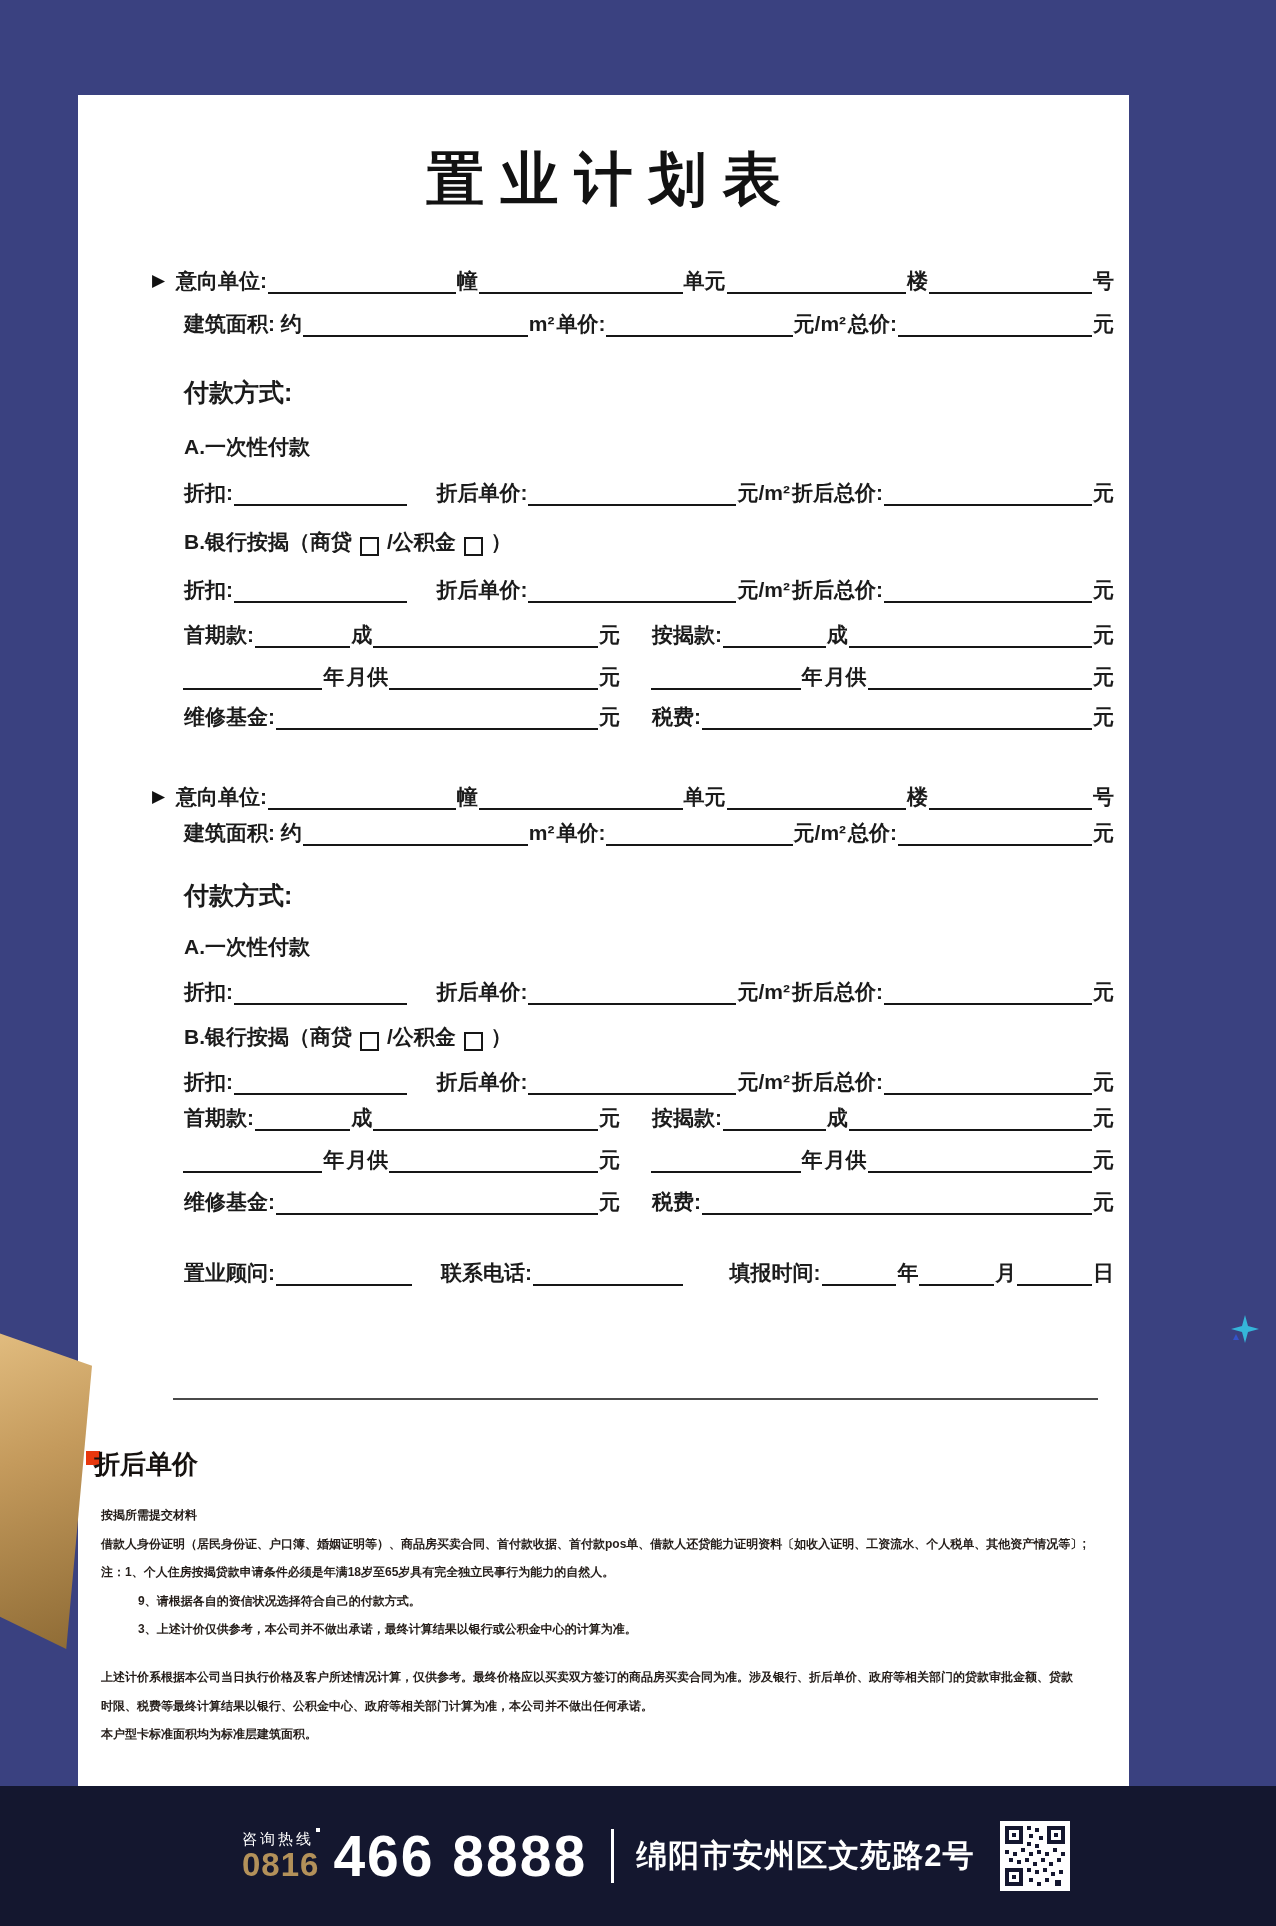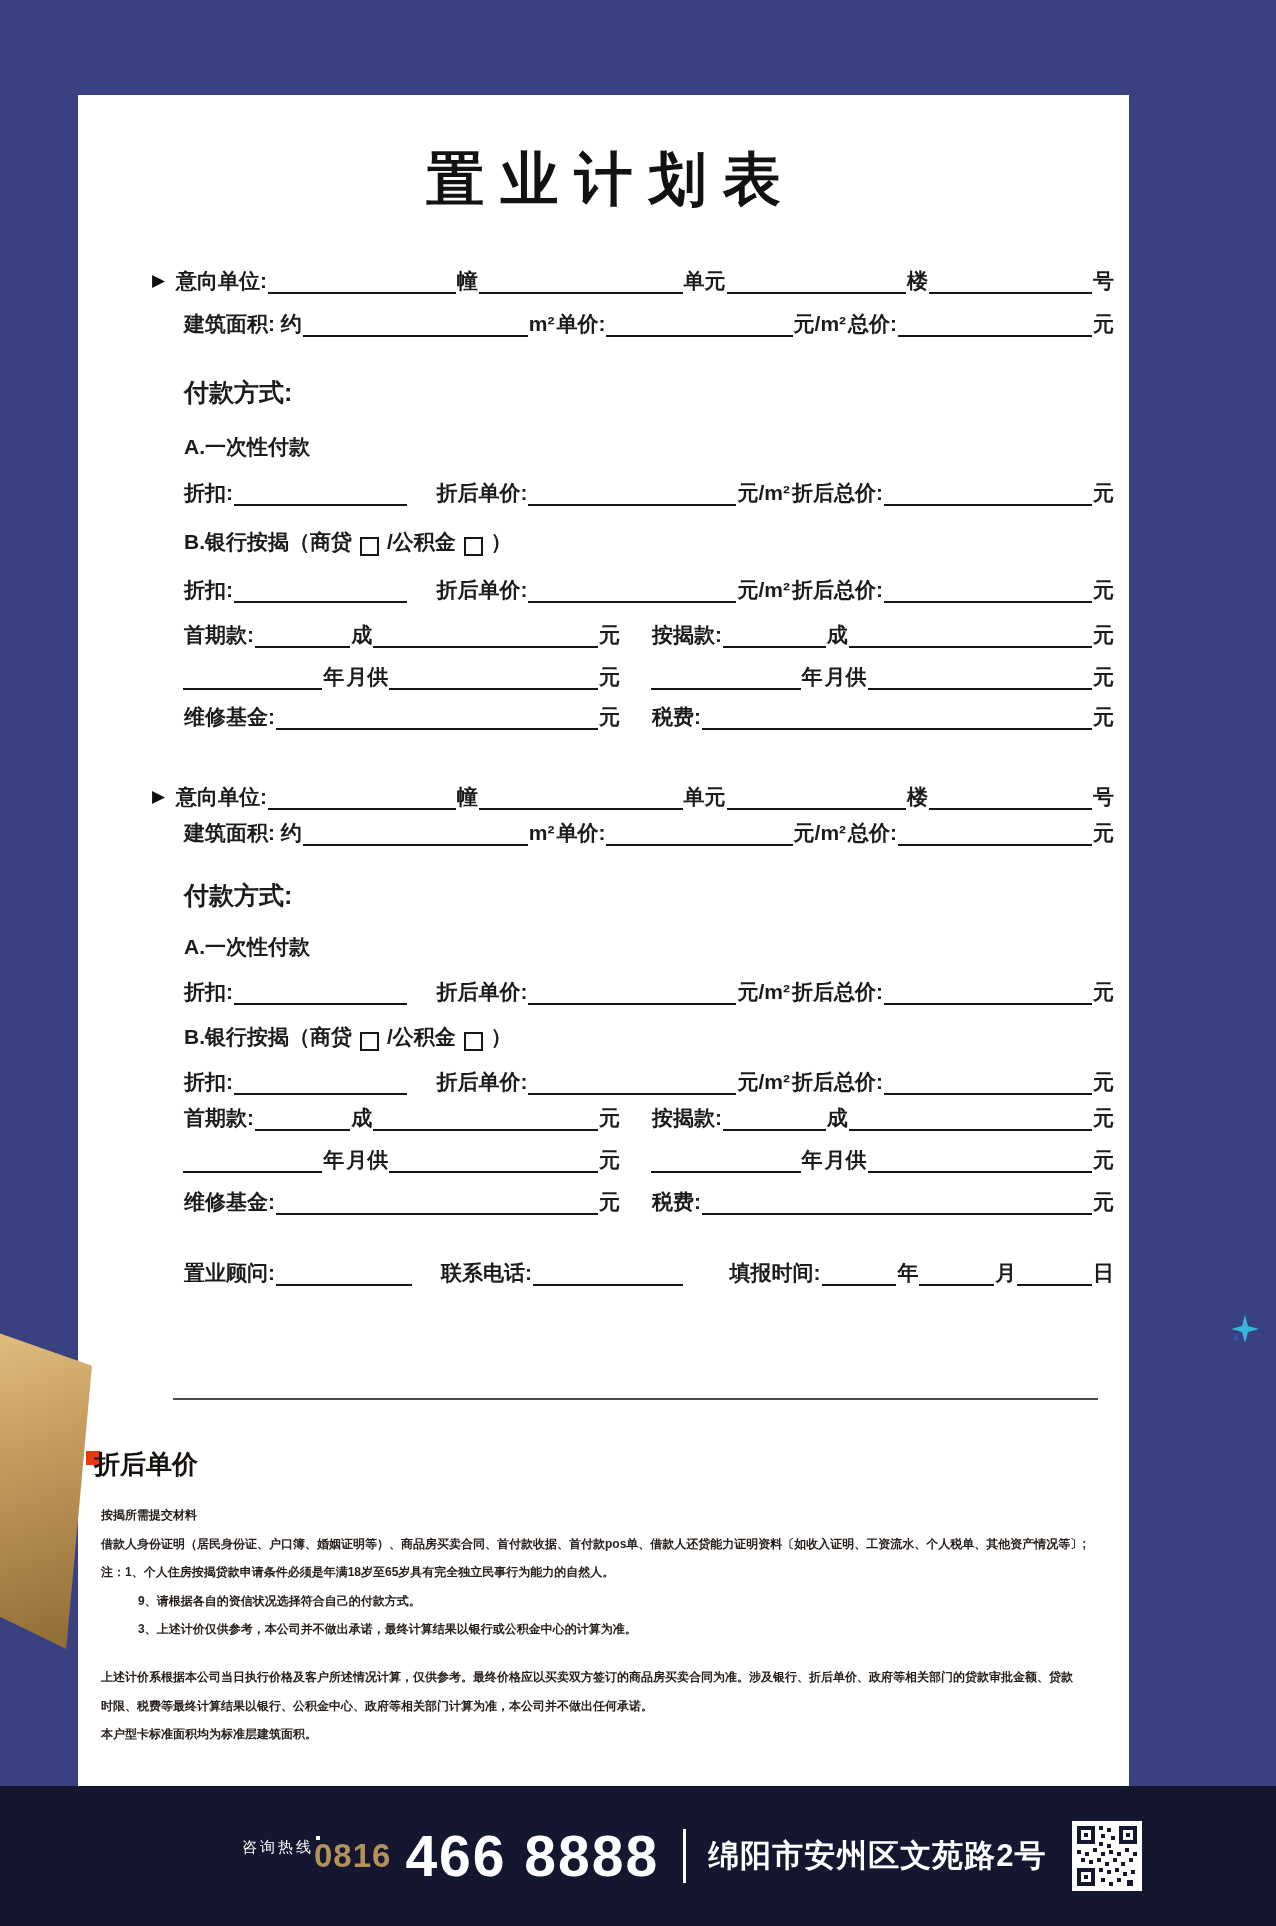--- a/index.html
+++ b/index.html
@@ -35,21 +35,21 @@
   .sep{position:absolute;left:95px;top:1303px;width:925px;border-top:2px solid #4a4a4a;}
   .red-sq{position:absolute;left:8px;top:1356px;width:14px;height:14px;background:#e8380d;}
   .tips-header{position:absolute;left:16px;top:1352px;font-size:26px;font-weight:900;color:#161210;}
   .fine{position:absolute;left:23px;width:1000px;font-size:12px;font-weight:700;color:#241d19;}
   .fine .l{height:28.6px;line-height:28.6px;white-space:nowrap;}
   .fine .ind{padding-left:37px;}
   .footer{
     position:absolute;left:0;top:1786px;width:1276px;height:140px;background:#14172f;
     display:flex;align-items:center;color:#fff;
   }
-  .hot-stack{margin-left:242px;display:flex;flex-direction:row;justify-content:flex-end;}
+  .hot-stack{margin-left:242px;display:flex;flex-direction:column;justify-content:flex-end;}
   .hot-label{font-size:15px;letter-spacing:3px;font-weight:400;position:relative;line-height:17px;}
   .hot-label::after{content:"";position:absolute;top:-2px;margin-left:2px;width:4px;height:4px;background:#fff;}
   .hot-code{font-size:33px;font-weight:800;color:#b3915a;line-height:36px;letter-spacing:1px;}
   .big-phone{font-size:57px;font-weight:800;letter-spacing:2px;margin-left:14px;line-height:60px;}
   .vdiv{width:3px;height:54px;background:#ffffff;margin:0 22px 0 24px;}
   .addr{font-size:31px;font-weight:700;letter-spacing:1px;}
   .qr{margin-left:26px;width:70px;height:70px;}
   .gold{
     position:absolute;left:0;top:1327px;width:92px;height:322px;
     background:linear-gradient(160deg,#e2bd80 0%,#c49a5c 40%,#8d6a34 100%);

